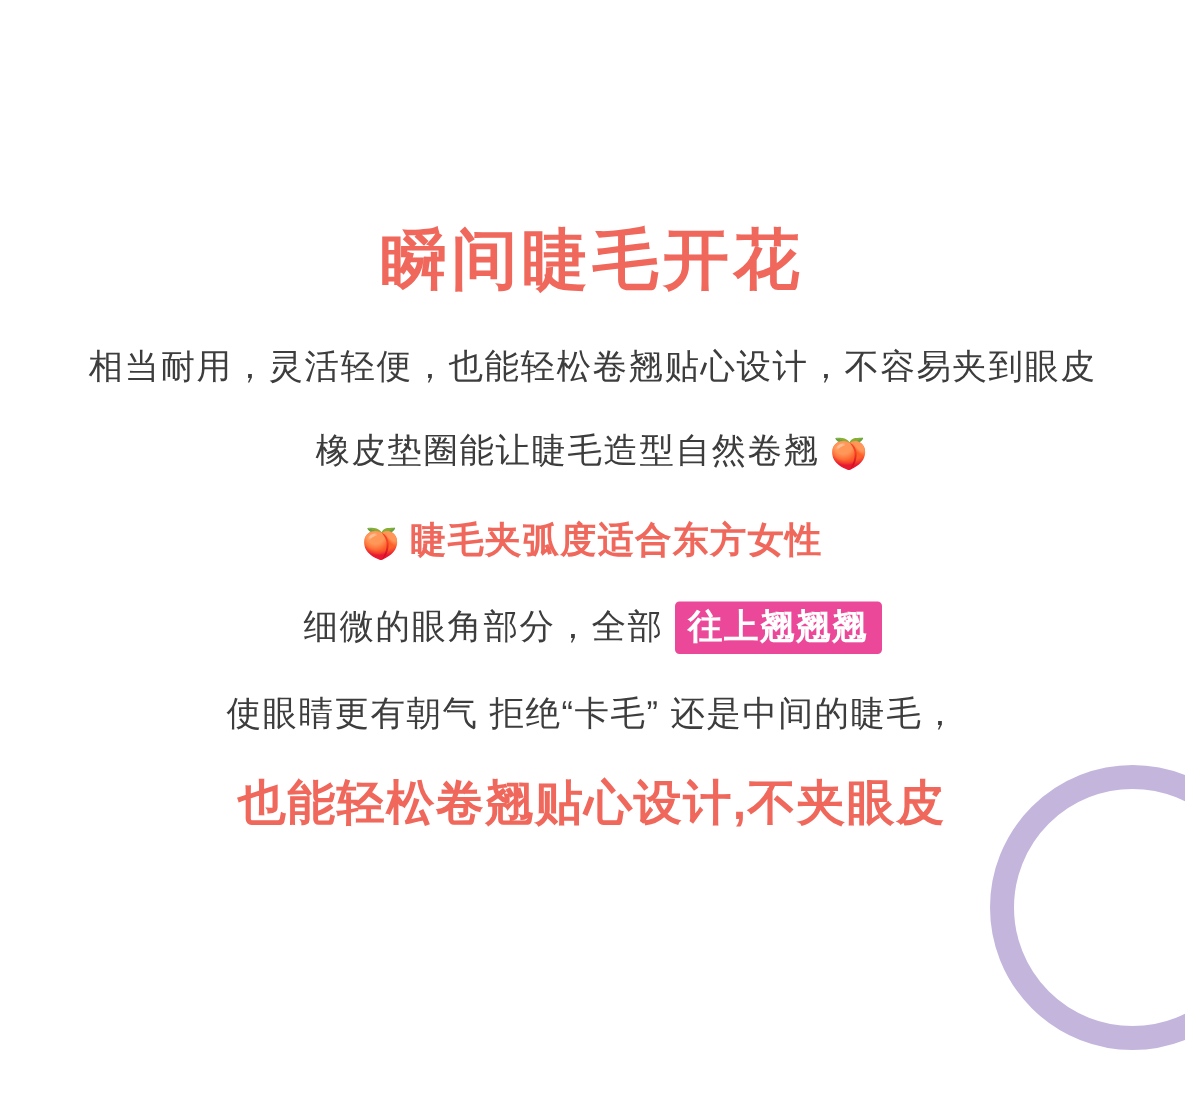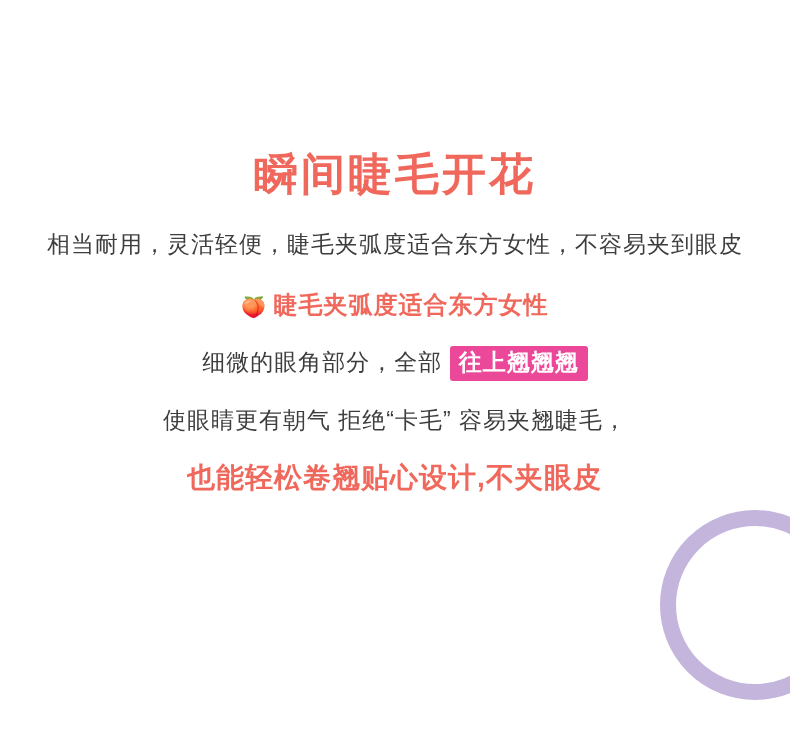--- a/index.html
+++ b/index.html
@@ -76,49 +76,53 @@
     display: inline-block;
     background: #ec4899;
     color: #ffffff;
     font-weight: bold;
     padding: 3px 9px 4px 9px;
     border-radius: 3px;
     letter-spacing: 1px;
     line-height: 1.2;
   }
   .accent-line {
-    font-size: 28px;
+    font-size: 32px;
     font-weight: bold;
     color: #f0685c;
     letter-spacing: 1px;
     margin: 6px 16px 0 0;
     padding-left: 15px;
   }
 </style>
 </head>
 <body>
 
 <div class="page">
 
   <div class="corner-decor"></div>
 
   <div class="content">
 
     <h1 class="headline">瞬间睫毛开花</h1>
 
-    <p class="line">相当耐用，灵活轻便，睫毛夹弧度适合东方女性，不容易夹到眼皮</p>
+    <p class="line">相当耐用，灵活轻便，也能轻松卷翘贴心设计，不容易夹到眼皮</p>
 
+    <p class="line sub">
+      <span>橡皮垫圈能让睫毛造型自然卷翘</span>
+      <span class="emoji">🍑</span>
+    </p>
 
     <div class="subhead">
       <span class="emoji">🍑</span><span>睫毛夹弧度适合东方女性</span>
     </div>
 
 
     <p class="line">
       <span>细微的眼角部分，全部 </span><span class="highlight">往上翘翘翘</span>
     </p>
 
-    <p class="line">使眼睛更有朝气 拒绝“卡毛” 容易夹翘睫毛，</p>
+    <p class="line">使眼睛更有朝气 拒绝“卡毛” 还是中间的睫毛，</p>
 
     <p class="accent-line">也能轻松卷翘贴心设计,不夹眼皮</p>
 
   </div>
 </div>
 
 </body></html>

